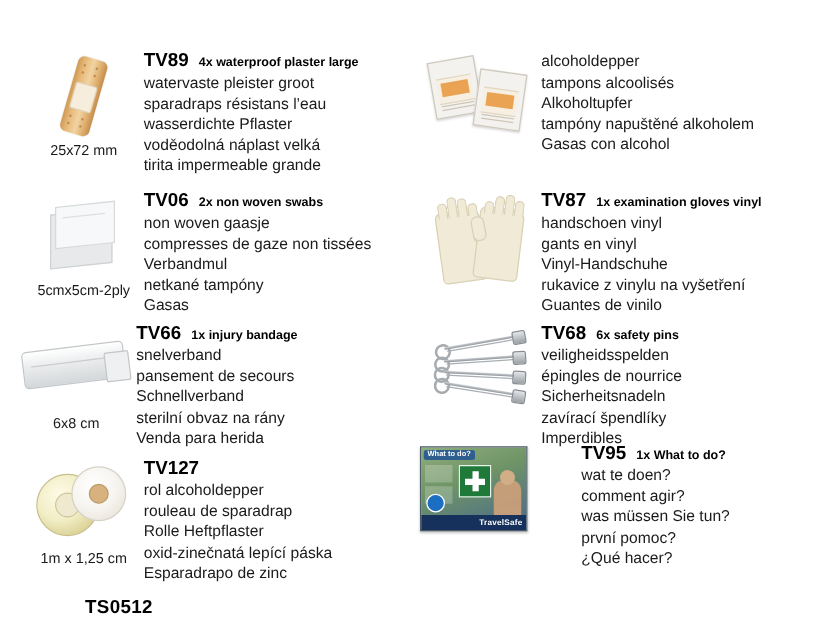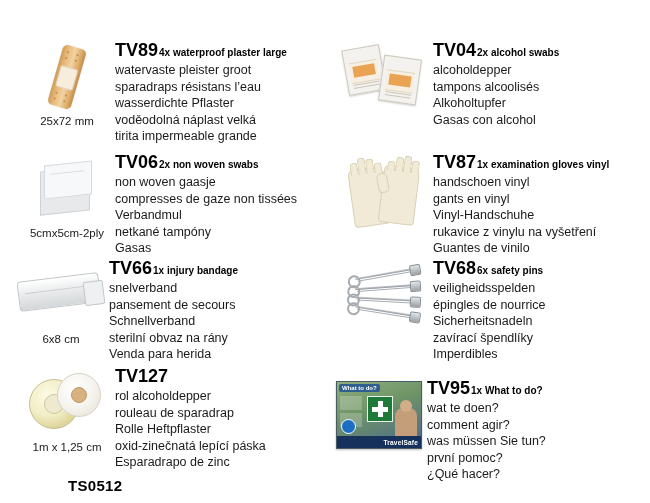--- a/index.html
+++ b/index.html
@@ -51,21 +51,21 @@
   }
   .txt {
     padding-left: 3px;
   }
   .codeline {
     display: flex;
     flex-direction: row;
     align-items: baseline;
   }
   .code {
-    font-size: 18px;
+    font-size: 15px;
     font-weight: bold;
     color: #000000;
     min-width: 44px;
     white-space: nowrap;
   }
   .title {
     font-size: 10px;
     font-weight: bold;
     color: #000000;
     white-space: nowrap;
@@ -481,28 +481,25 @@
             <div class="band"></div>
               <div class="logo"></div>
             <div class="ln" style="top:35px"></div>
               <div class="ln" style="top:38px"></div>
           </div>
         </div>
       </div>
       <div class="dims"></div>
     </div>
     <div class="txt">
-      <div class="codeline">
-        <span class="code">TV04</span>
-        <span class="title">2x alcohol swabs</span>
-      </div>
       <div class="langs">
         <div class="lang">alcoholdepper</div>
         <div class="lang">tampons alcoolisés</div>
         <div class="lang">Alkoholtupfer</div>
+        <div class="lang">tampóny napuštěné alkoholem</div>
         <div class="lang">Gasas con alcohol</div>
       </div>
     </div>
   </div>
 
   <div class="cell" style="left:22px; top:152px;">
     <div class="art">
       <div class="artbox">
         <div class="gauze">
           <div class="b"></div>
@@ -659,21 +656,21 @@
       <div class="langs">
         <div class="lang">rol alcoholdepper</div>
         <div class="lang">rouleau de sparadrap</div>
         <div class="lang">Rolle Heftpflaster</div>
         <div class="lang">oxid-zinečnatá lepící páska</div>
         <div class="lang">Esparadrapo de zinc</div>
       </div>
     </div>
   </div>
 
-  <div class="cell" style="left:334px; top:378px;">
+  <div class="cell" style="left:334px; top:354px;gap:38px;">
     <div class="art">
       <div class="artbox">
         <div class="booklet">
           <div class="hdr">What to do?</div>
           <div class="tile t1"></div>
           <div class="tile t2"></div>
           <div class="cross"></div>
           <div class="person"></div>
           <div class="badge"></div>
           <div class="foot">TravelSafe</div>

